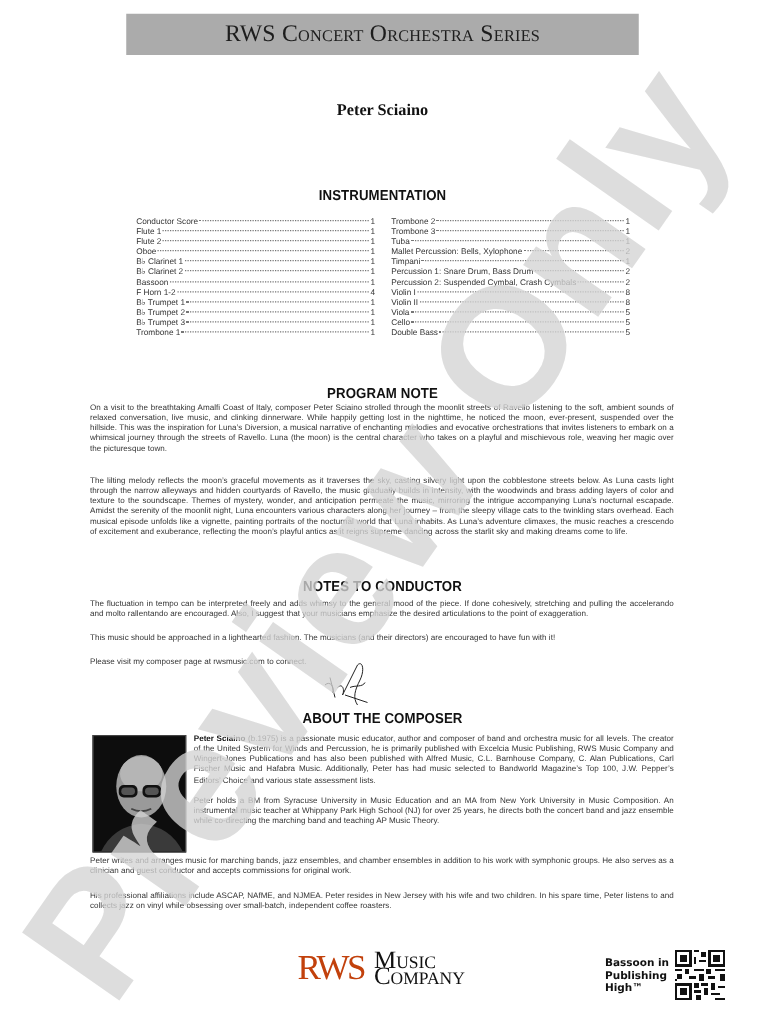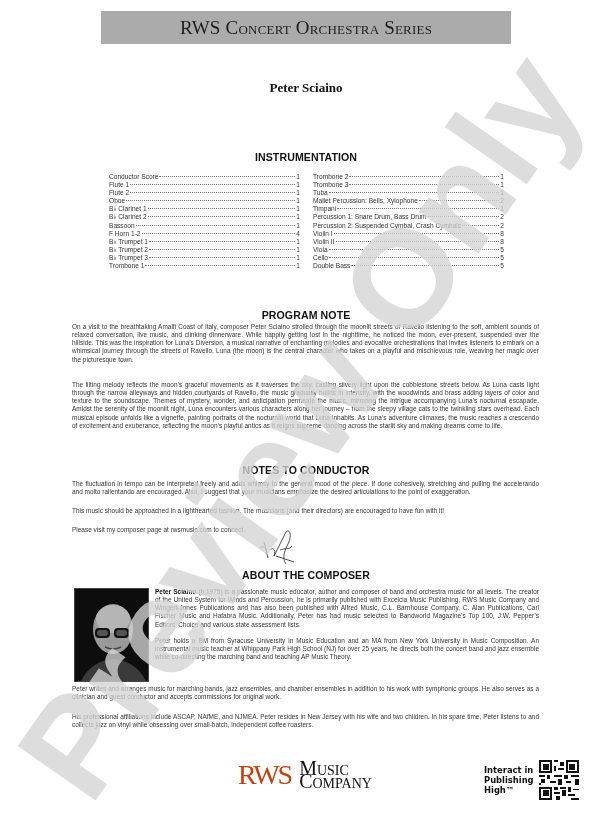--- a/index.html
+++ b/index.html
@@ -243,21 +243,21 @@
   <div class="footer-logo">
     <span class="rws-mark">RWS</span>
     <div class="rws-words">
       <div>Music</div>
       <div>Company</div>
     </div>
   </div>
 
   <div class="mmc">
     <div class="mmc-text">
-      <div>Interact in</div>
+      <div>Bassoon in</div>
       <div>Publishing</div>
       <div>High™</div>
     </div>
     <svg class="qr" viewBox="0 0 21 21" shape-rendering="crispEdges">
       <rect width="21" height="21" fill="#fff"></rect>
       <g fill="#111">
         <rect x="0" y="0" width="7" height="7"></rect>
           <rect x="1" y="1" width="5" height="5" fill="#fff"></rect>
           <rect x="2" y="2" width="3" height="3"></rect>
         <rect x="14" y="0" width="7" height="7"></rect>

